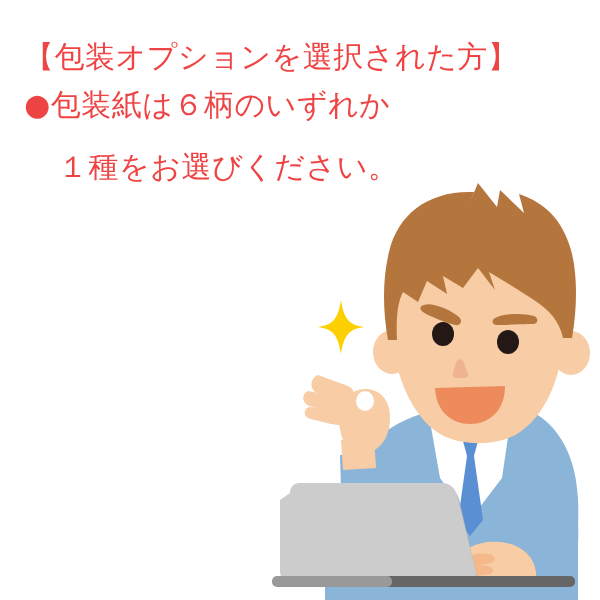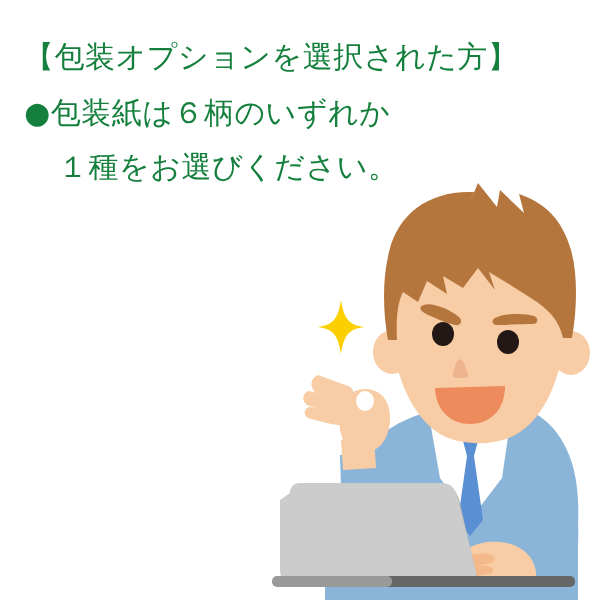--- a/index.html
+++ b/index.html
@@ -24,28 +24,28 @@
   
   .text-block {
     position: absolute;
     left: 0;
     top: 0;
     width: 600px;
   }
   .text-line {
     position: absolute;
     white-space: nowrap;
-    color: #15803d;
+    color: #ef4444;
     font-family: "DejaVu Sans", "Liberation Sans", sans-serif;
     font-size: 30px;
     line-height: 1.0;
     letter-spacing: 0.5px;
   }
   .line-1 { left: 24px; top: 42px; }
-  .line-2 { left: 24px; top: 90px; margin-top: 8px; }
+  .line-2 { left: 24px; top: 90px; }
   .line-3 { left: 58px; top: 152px; }
 
   
   .illustration {
     position: absolute;
     left: 0;
     top: 0;
     width: 600px;
     height: 600px;
   }

